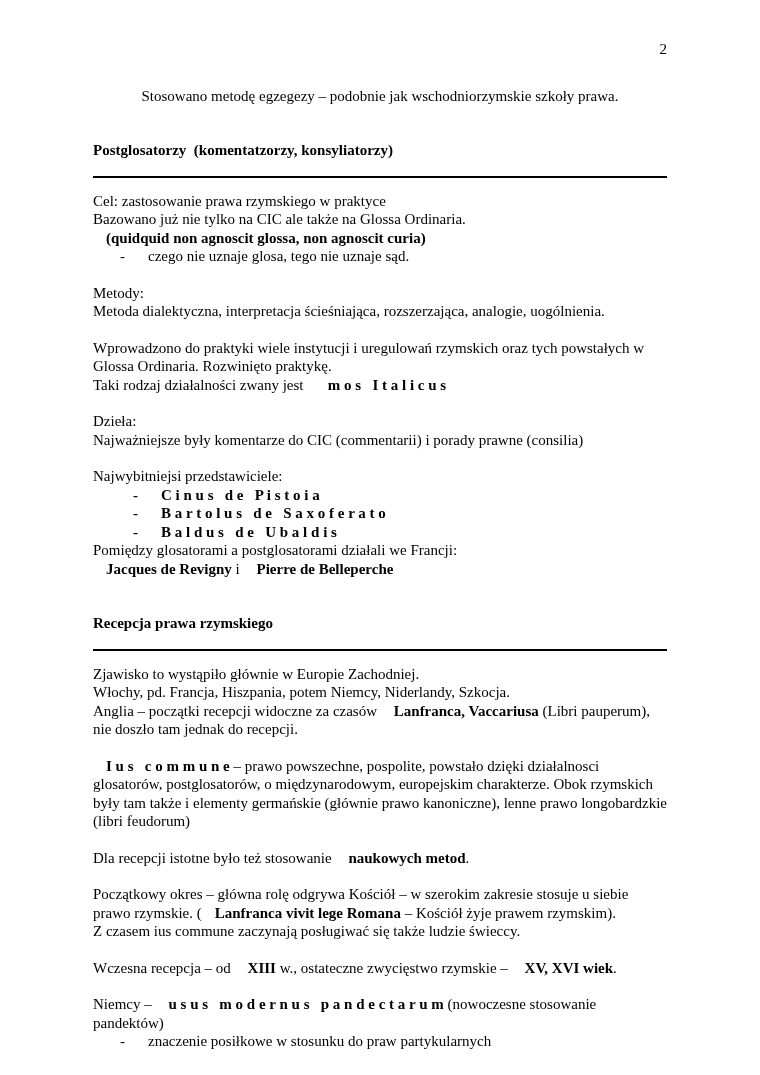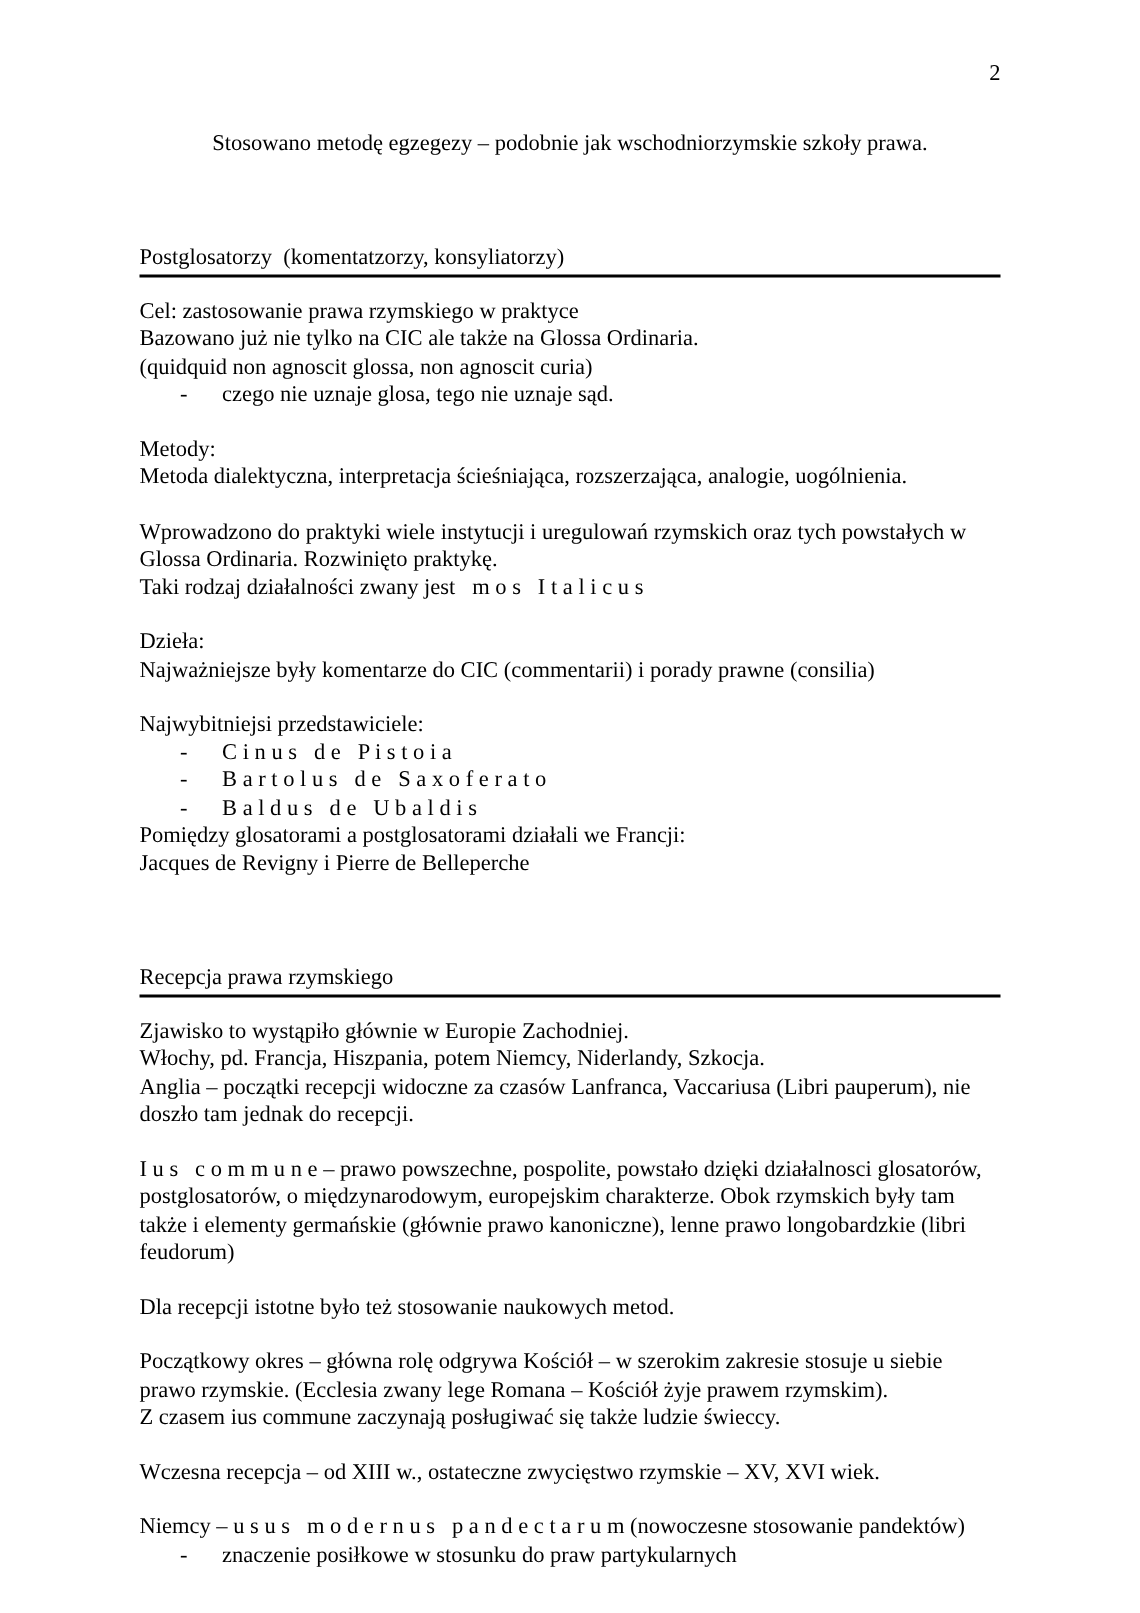--- a/index.html
+++ b/index.html
@@ -11,29 +11,29 @@
     font-size: 15px;
     line-height: 18.5px;
     padding: 40px 93px 0 93px;
     overflow: hidden;
   }
   .pageno { text-align: right; }
   .first { margin-top: 28px; text-align: center; }
   .block { margin-top: 18px; }
   .after-heading { margin-top: 14px; }
   .heading {
-    margin-top: 58px;
-    font-weight: normal;
+    margin-top: 36px;
+    font-weight: bold;
     border-bottom: 2px solid #000;
-    padding-bottom: 1px;
+    padding-bottom: 16px;
     white-space: pre-wrap;
   }
   .para, .line { white-space: pre-wrap; }
   .para span, .line span, .li span { white-space: pre-wrap; }
-  .b { font-weight: normal; }
+  .b { font-weight: bold; margin-left: 13px; }
   .li { padding-left: 27px; }
   .li .mk { display: inline-block; width: 28px; white-space: pre; }
   .footer { margin-top: 36px; text-align: right; }
 </style>
 </head>
 <body>
 
 <div class="content">
 
   <div class="pageno">2</div>
@@ -83,21 +83,21 @@
 
   <div class="block">
     <div class="para"><span class="b">I u s   c o m m u n e</span><span> – prawo powszechne, pospolite, powstało dzięki działalnosci glosatorów, postglosatorów, o międzynarodowym, europejskim charakterze. Obok rzymskich były tam także i elementy germańskie (głównie prawo kanoniczne), lenne prawo longobardzkie (libri feudorum)</span></div>
   </div>
 
   <div class="block">
     <div class="line"><span>Dla recepcji istotne było też stosowanie </span><span class="b">naukowych metod</span><span>.</span></div>
   </div>
 
   <div class="block">
-    <div class="para"><span>Początkowy okres – główna rolę odgrywa Kościół – w szerokim zakresie stosuje u siebie prawo rzymskie. (</span><span class="b">Ecclesia zwany lege Romana</span><span> – Kościół żyje prawem rzymskim).</span></div>
+    <div class="para"><span>Początkowy okres – główna rolę odgrywa Kościół – w szerokim zakresie stosuje u siebie prawo rzymskie. (</span><span class="b">Lanfranca vivit lege Romana</span><span> – Kościół żyje prawem rzymskim).</span></div>
     <div class="line">Z czasem ius commune zaczynają posługiwać się także ludzie świeccy.</div>
   </div>
 
   <div class="block">
     <div class="line"><span>Wczesna recepcja – od </span><span class="b">XIII</span><span> w., ostateczne zwycięstwo rzymskie – </span><span class="b">XV, XVI wiek</span><span>.</span></div>
   </div>
 
   <div class="block">
     <div class="line"><span>Niemcy – </span><span class="b">u s u s   m o d e r n u s   p a n d e c t a r u m</span><span> (nowoczesne stosowanie pandektów)</span></div>
     <div class="li"><span class="mk">-</span><span>znaczenie posiłkowe w stosunku do praw partykularnych</span></div>

